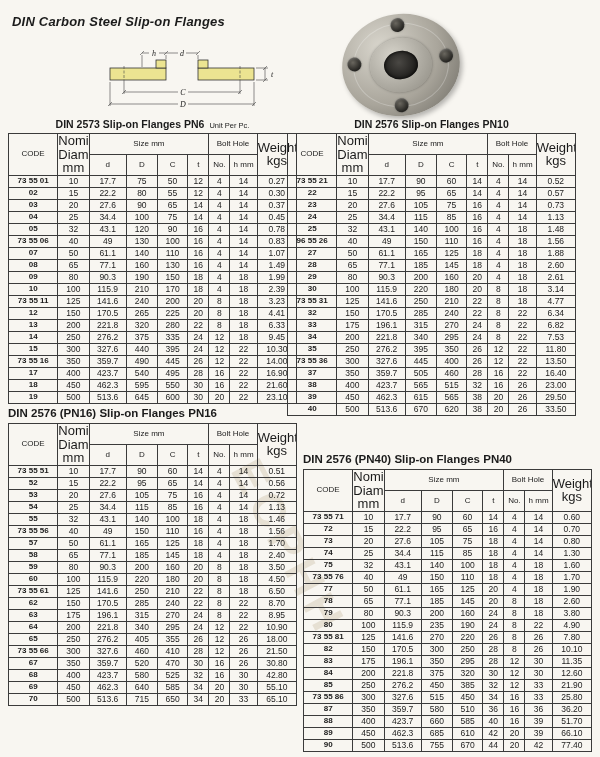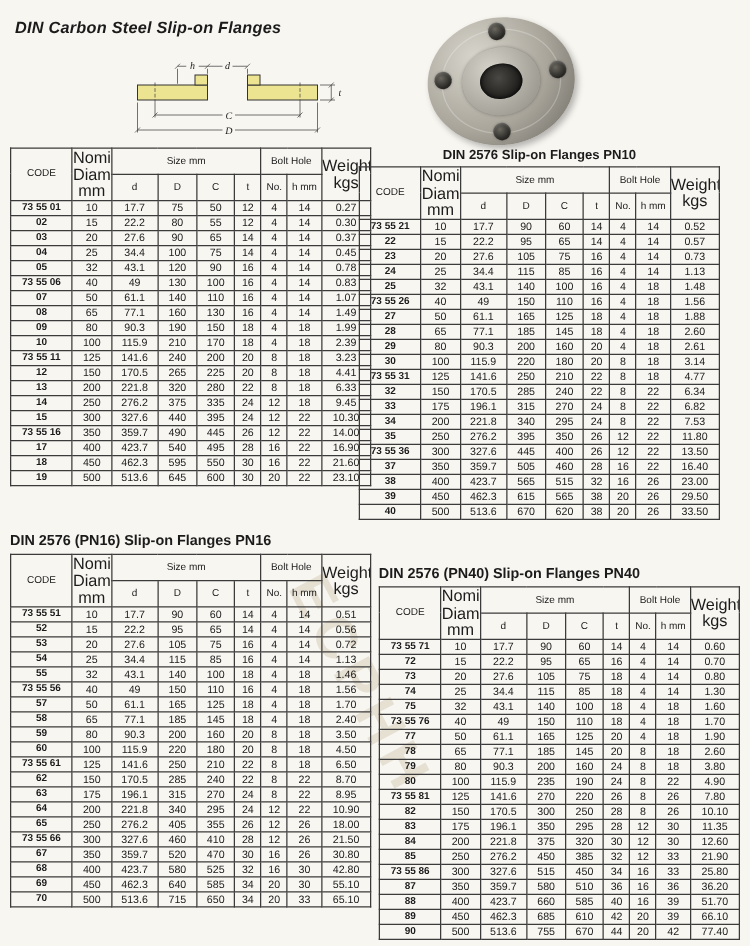--- a/index.html
+++ b/index.html
@@ -50,21 +50,21 @@
     position:absolute; left:268px; top:450px;
     font-size:46px; font-weight:bold; letter-spacing:6px;
     color:rgba(189,172,143,0.30);
     transform:rotate(62deg); transform-origin:left top;
     pointer-events:none; white-space:nowrap;
   }
   
   .sec { position:absolute; width:289px; }
   .sec1 { left:8px;   top:118px; }
   .sec2 { left:287px; top:118px; }
-  .sec3 { left:8px;   top:427px; }
+  .sec3 { left:8px;   top:407px; }
   .sec4 { left:303px; top:427px;margin-top:26px; }
   .sec-title {
     font-size:10.5px; font-weight:bold; text-align:center;
     margin-bottom:3px; white-space:nowrap;
   }
   .sec3 .sec-title, .sec4 .sec-title { text-align:left; font-size:11.5px; margin-bottom:4px; }
   .sec-title .note { font-weight:normal; font-size:7.5px; margin-left:5px; }
   table {
     border-collapse:collapse; width:100%; table-layout:fixed;
     background:transparent;
@@ -143,20 +143,23 @@
       <div class="ph-hole h3"></div>
       <div class="ph-hole h4"></div>
       <div class="ph-hub"></div>
       <div class="ph-bore"></div>
     </div>
   </div>
 
   <div class="watermark">ECPHH</div>
 
   <section class="sec sec1">
+    <div class="sec-title">
+      <span>DIN 2573 Slip-on Flanges PN6</span><span class="note">Unit Per Pc.</span>
+    </div>
     <table>
       <colgroup>
         <col style="width:49px">
           <col style="width:31px">
           <col style="width:37px">
         <col style="width:31px">
           <col style="width:30px">
           <col style="width:21px">
         <col style="width:21px">
           <col style="width:27px">
@@ -474,21 +477,21 @@
             <td>32</td>
             <td>43.1</td>
             <td>140</td>
             <td>100</td>
             <td>16</td>
             <td>4</td>
             <td>18</td>
             <td>1.48</td>
           </tr>
           <tr>
-            <td>73 55 26</td>
+            <td>96 55 26</td>
             <td>40</td>
             <td>49</td>
             <td>150</td>
             <td>110</td>
             <td>16</td>
             <td>4</td>
             <td>18</td>
             <td>1.56</td>
           </tr>
           <tr>

